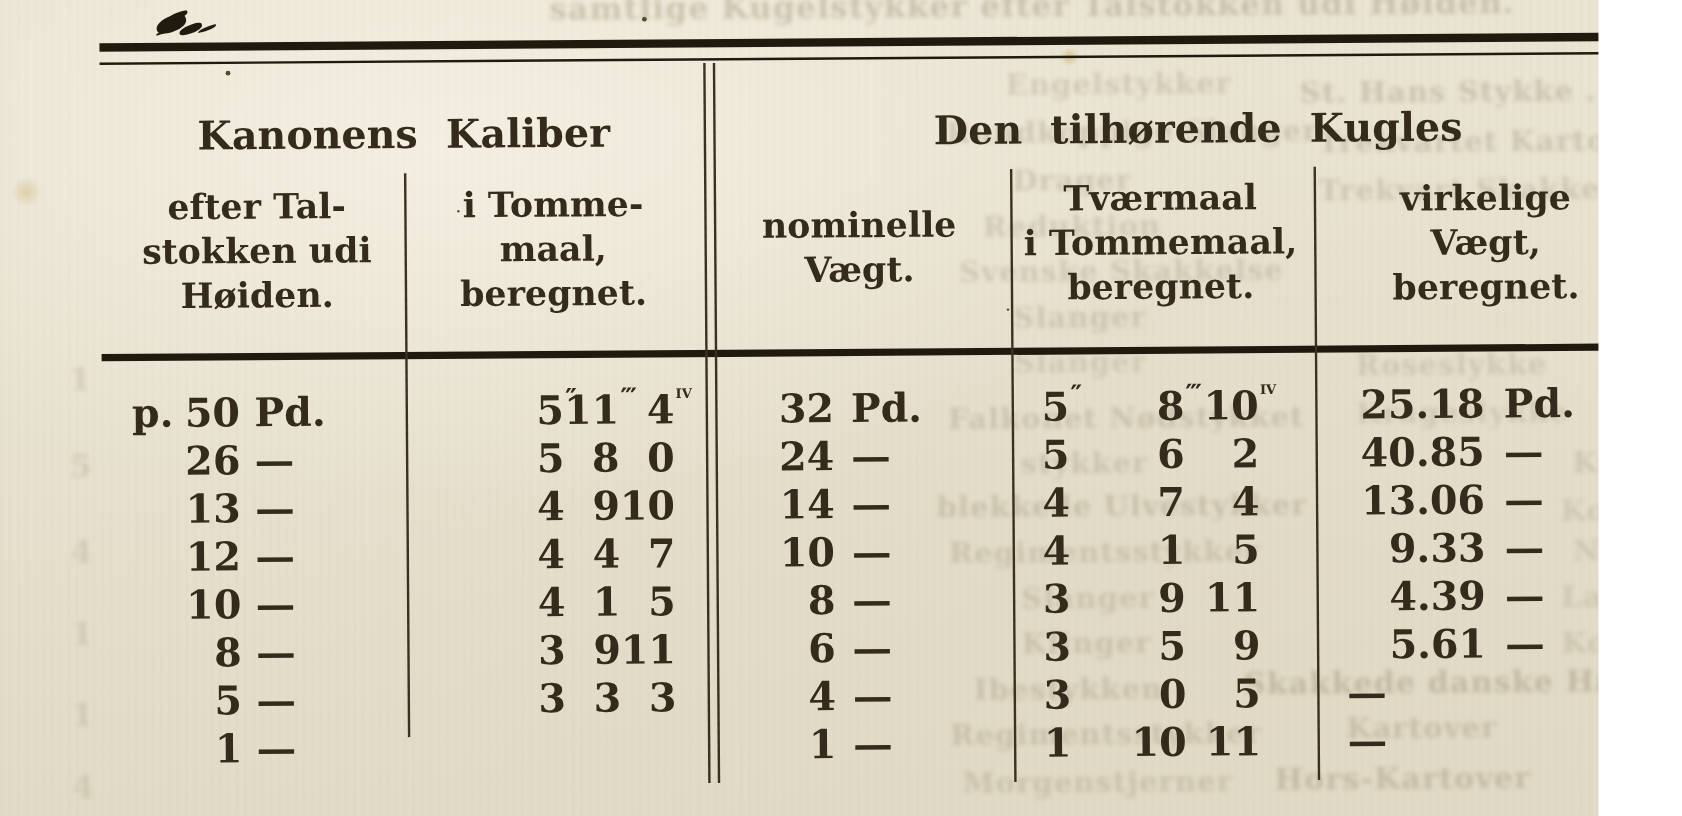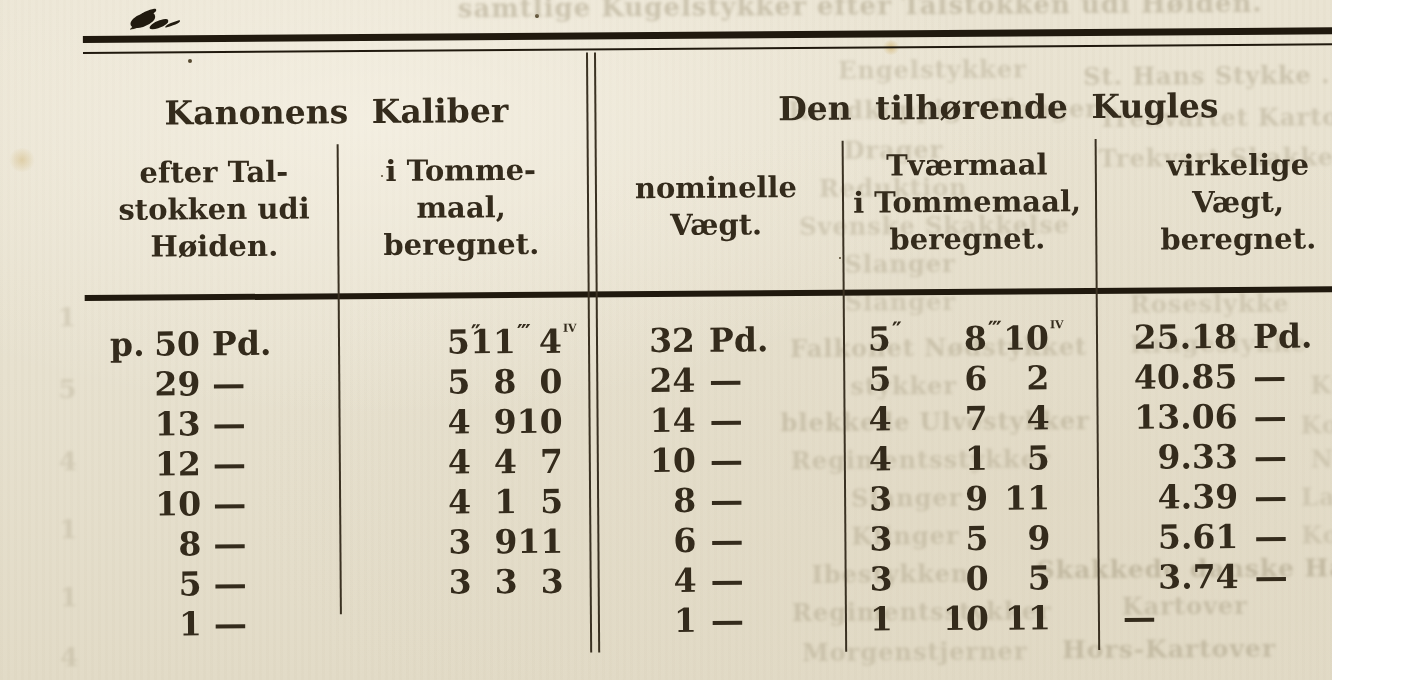--- a/index.html
+++ b/index.html
@@ -155,21 +155,21 @@
     </div>
 
     <div class="col" id="col-kaliber">
         <div class="drow">
           <span class="pfx">p.</span>
           <span class="num">50</span>
           <span class="unit">Pd.</span>
         </div>
         <div class="drow">
           <span class="pfx"></span>
-          <span class="num">29</span>
+          <span class="num">26</span>
           <span class="unit">—</span>
         </div>
         <div class="drow">
           <span class="pfx"></span>
           <span class="num">13</span>
           <span class="unit">—</span>
         </div>
         <div class="drow">
           <span class="pfx"></span>
           <span class="num">12</span>
@@ -329,21 +329,20 @@
         </div>
         <div class="drow">
           <span class="num n5">4.39</span>
           <span class="unit">—</span>
         </div>
         <div class="drow">
           <span class="num n5">5.61</span>
           <span class="unit">—</span>
         </div>
         <div class="drow">
-          <span class="num n5">3.74</span>
           <span class="unit">—</span>
         </div>
         <div class="drow">
           <span class="unit">—</span>
         </div>
       </div>
   </div>
 </div>
 
 </body></html>

